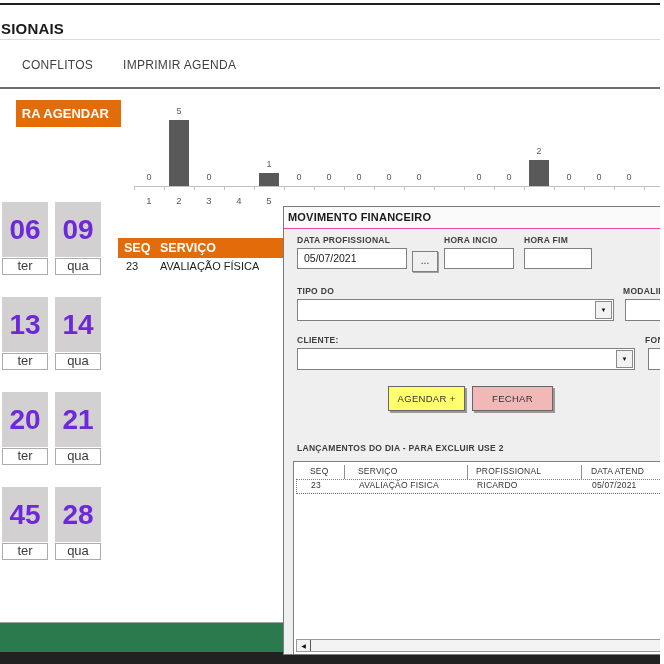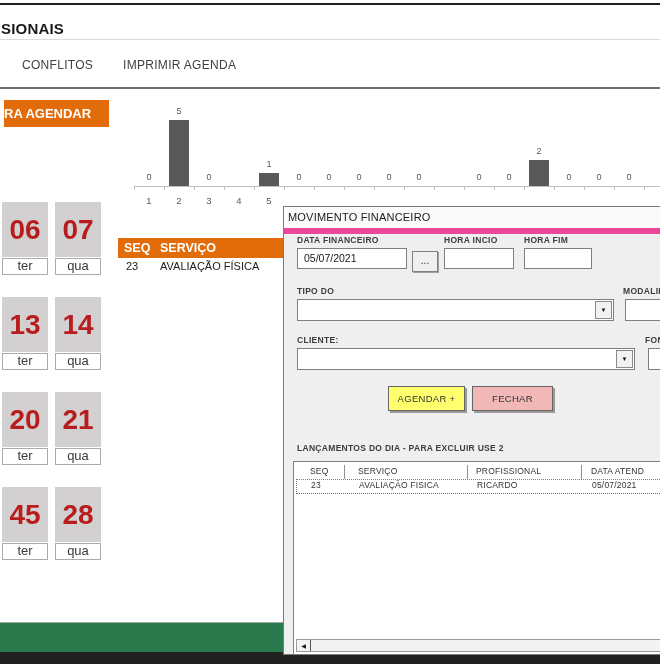--- a/index.html
+++ b/index.html
@@ -7,46 +7,46 @@
           font-family:"Liberation Sans","DejaVu Sans",sans-serif;}
   .abs{position:absolute;}
   
   .top-line{left:0;top:3px;width:664px;height:2px;background:#1f1f1f;}
   .app-title{left:1px;top:20px;font-size:15px;font-weight:bold;color:#1a1a1a;letter-spacing:.2px;}
   .hline2{left:0;top:39px;width:664px;height:1px;background:#dbdbdb;}
   .menu-item{top:58px;font-size:12px;color:#3f3f3f;letter-spacing:.3px;cursor:default;}
   .menu-conflitos{left:22px;}
   .menu-imprimir{left:123px;}
   .hline3{left:0;top:87px;width:664px;height:2px;background:#6e6e6e;}
-  .badge{left:4px;top:100px;width:105px;height:27px;background:#e36c0a;color:#fff;
-         font-weight:bold;font-size:13px;line-height:27px;text-align:left;padding-right:12px;box-sizing:border-box;}
+  .badge{left:16px;top:100px;width:105px;height:27px;background:#e36c0a;color:#fff;
+         font-weight:bold;font-size:13px;line-height:27px;text-align:right;padding-right:12px;box-sizing:border-box;}
   
   .chart-bar{position:absolute;width:20px;background:#595959;}
   .chart-val{position:absolute;width:24px;text-align:center;font-size:9px;color:#595959;}
   .chart-axis{left:134px;top:186px;width:530px;height:1px;background:#c0c0c0;}
   .chart-tick{position:absolute;top:187px;width:1px;height:3px;background:#c0c0c0;}
   .chart-xlab{position:absolute;top:195px;width:20px;text-align:center;font-size:9.5px;color:#595959;}
   
   .day-card{position:absolute;width:46px;height:55px;background:#d2d0d0;text-align:center;}
-  .day-num{font-size:28px;font-weight:bold;color:#b91c1c;line-height:55px;}
+  .day-num{font-size:28px;font-weight:bold;color:#6d28d9;line-height:55px;}
   .day-dow{position:absolute;left:0;top:56px;width:46px;height:17px;background:#fff;border:1px solid #ababab;
            box-sizing:border-box;font-size:13px;color:#3a3a3a;line-height:14px;text-align:center;}
   
   .sched-head{left:118px;top:238px;width:170px;height:20px;background:#e36c0a;color:#fff;font-weight:bold;
               font-size:12.5px;line-height:20px;}
   .sched-head span{position:absolute;}
   .sched-row{left:118px;top:260px;width:170px;height:15px;font-size:11px;color:#222;}
   .sched-row span{position:absolute;}
   
   .green-band{left:0;top:622px;width:664px;height:30px;background:#2b7a4e;border-top:1px solid #9aa5a0;}
   .dark-band{left:0;top:652px;width:664px;height:12px;background:#212121;}
   
   .dialog{left:283px;top:206px;width:381px;height:449px;background:#efefef;z-index:10;
           border:1px solid #7a7a7a;border-right:none;box-sizing:border-box;}
-  .dlg-titlebar{position:absolute;left:0;top:0;right:0;height:21px;background:#fafafa;border-bottom:6px solid #ec4899;}
+  .dlg-titlebar{position:absolute;left:0;top:0;right:0;height:21px;background:#fafafa;border-bottom:1px solid #ec4899;font-weight:bold;}
   .dlg-title{position:absolute;left:4px;top:0;line-height:21px;font-size:11px;color:#1a1a1a;letter-spacing:.2px;}
   .dlg-label{position:absolute;font-size:8.5px;font-weight:600;color:#3d3d3d;letter-spacing:.3px;white-space:nowrap;}
   .dlg-input{position:absolute;background:#fff;border:1px solid #7f7f7f;box-sizing:border-box;
              font-size:10.5px;color:#1a1a1a;line-height:19px;padding-left:6px;white-space:nowrap;}
   .dlg-combo{position:absolute;background:#fff;border:1px solid #7f7f7f;box-sizing:border-box;}
   .combo-arrow{position:absolute;top:1px;bottom:1px;right:1px;width:15px;background:#f2f2f2;border:1px solid #8a8a8a;
                font-size:6px;color:#111;display:flex;align-items:center;justify-content:center;}
   .btn-browse{position:absolute;background:#f0f0f0;border:1px solid #808080;box-shadow:1px 1px 0 #a0a0a0;
               font-size:10px;color:#333;text-align:center;line-height:17px;box-sizing:border-box;}
   .dlg-btn{position:absolute;height:25px;border:1px solid #666;box-shadow:2px 2px 0 #9a9a9a;box-sizing:border-box;
@@ -118,21 +118,21 @@
       <div class="chart-xlab" style="left: 229px;">4</div>
       <div class="chart-xlab" style="left: 259px;">5</div>
     </div>
 
   <div id="calendar-layer">
       <div class="day-card" style="left: 2px; top: 202px;">
         <div class="day-num">06</div>
         <div class="day-dow">ter</div>
       </div>
       <div class="day-card" style="left: 55px; top: 202px;">
-        <div class="day-num">07</div>
+        <div class="day-num">09</div>
         <div class="day-dow">qua</div>
       </div>
       <div class="day-card" style="left: 2px; top: 297px;">
         <div class="day-num">13</div>
         <div class="day-dow">ter</div>
       </div>
       <div class="day-card" style="left: 55px; top: 297px;">
         <div class="day-num">14</div>
         <div class="day-dow">qua</div>
       </div>
@@ -164,21 +164,21 @@
   </div>
 
   <div class="abs green-band"></div>
   <div class="abs dark-band"></div>
 
   <div class="abs dialog">
     <div class="dlg-titlebar">
       <div class="dlg-title">MOVIMENTO FINANCEIRO</div>
     </div>
 
-    <div class="dlg-label" style="left:13px;top:28px">DATA FINANCEIRO</div>
+    <div class="dlg-label" style="left:13px;top:28px">DATA PROFISSIONAL</div>
     <div class="dlg-input" style="left:13px;top:41px;width:110px;height:21px">05/07/2021</div>
     <div class="btn-browse" style="left:128px;top:44px;width:26px;height:21px">...</div>
 
     <div class="dlg-label" style="left:160px;top:28px">HORA INCIO</div>
     <div class="dlg-input" style="left:160px;top:41px;width:70px;height:21px"></div>
 
     <div class="dlg-label" style="left:240px;top:28px">HORA FIM</div>
     <div class="dlg-input" style="left:240px;top:41px;width:68px;height:21px"></div>
 
     <div class="dlg-label" style="left:13px;top:79px">TIPO DO</div>

